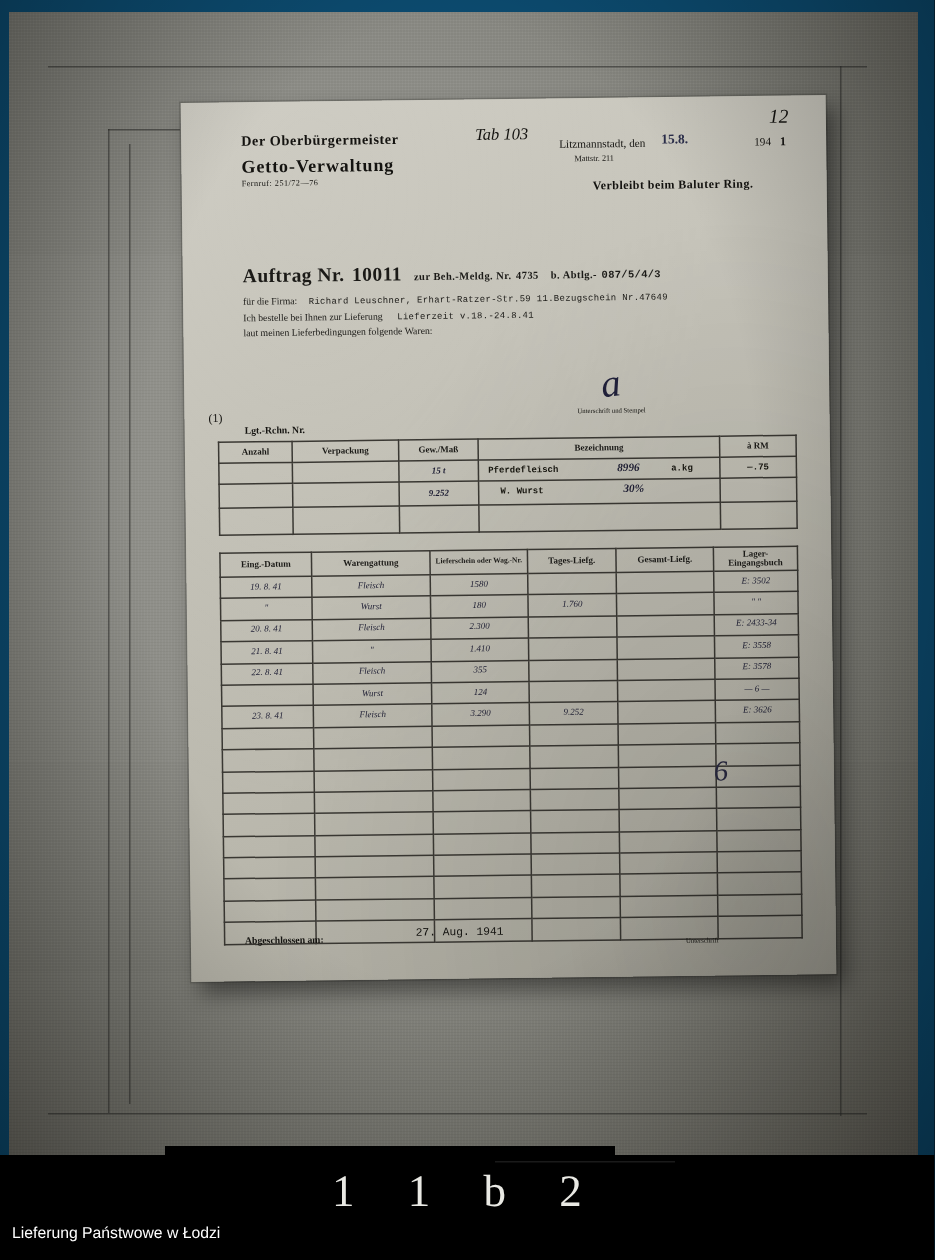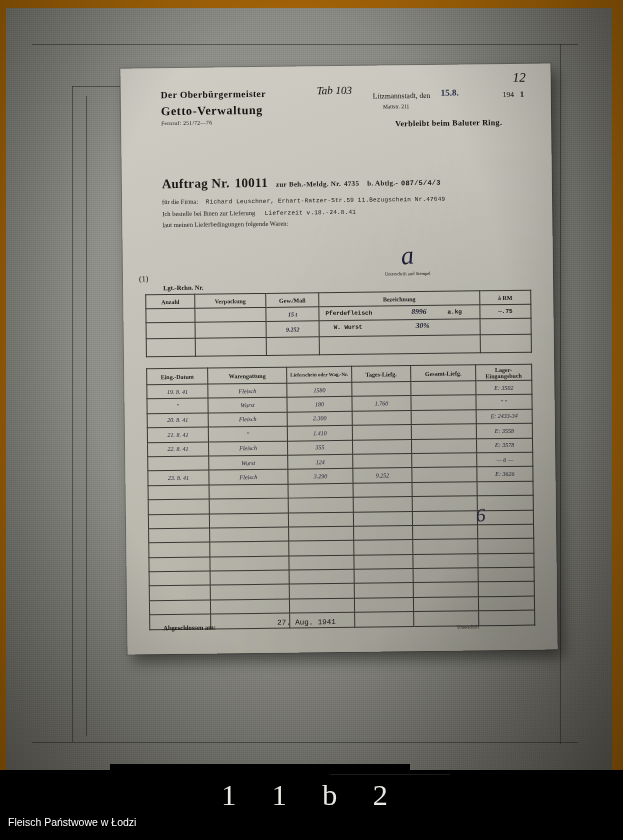--- a/index.html
+++ b/index.html
@@ -1,19 +1,19 @@
 <!DOCTYPE html>
 <html><head>
 <meta charset="utf-8">
 <style>
   html,body{margin:0;padding:0;background:#000;}
   body{width:623px;height:840px;overflow:hidden;font-family:"Liberation Serif",serif;}
 
   
-  #plate{position:relative;width:623px;height:840px;background:#a16207;}
+  #plate{position:relative;width:623px;height:840px;background:#0c4a6e;}
 
   
   .board{
     position:absolute;left:6px;top:8px;width:606px;height:768px;
     background:
       radial-gradient(ellipse at 42% 38%, #9c9c96 0%, #8e8e88 38%, #7b7b74 66%, #636159 100%);
     filter:contrast(1.02);
   }
   .board:after{
     content:"";position:absolute;inset:0;
@@ -369,14 +369,14 @@
     <div class="abg-cap ink">Unterschrift</div>
   </div>
 
   <div class="vig"></div>
 
   <div class="darkwedge"></div>
   <div class="blackbar">
     <div class="scratch" style="left:330px;top:4px;width:120px;height:1px"></div>
   </div>
   <div class="framenum">1 1 b 2</div>
-  <div class="credit">Fleisch Państwowe w Łodzi</div>
+  <div class="credit">Lieferung Państwowe w Łodzi</div>
 </div>
 
 </body></html>

